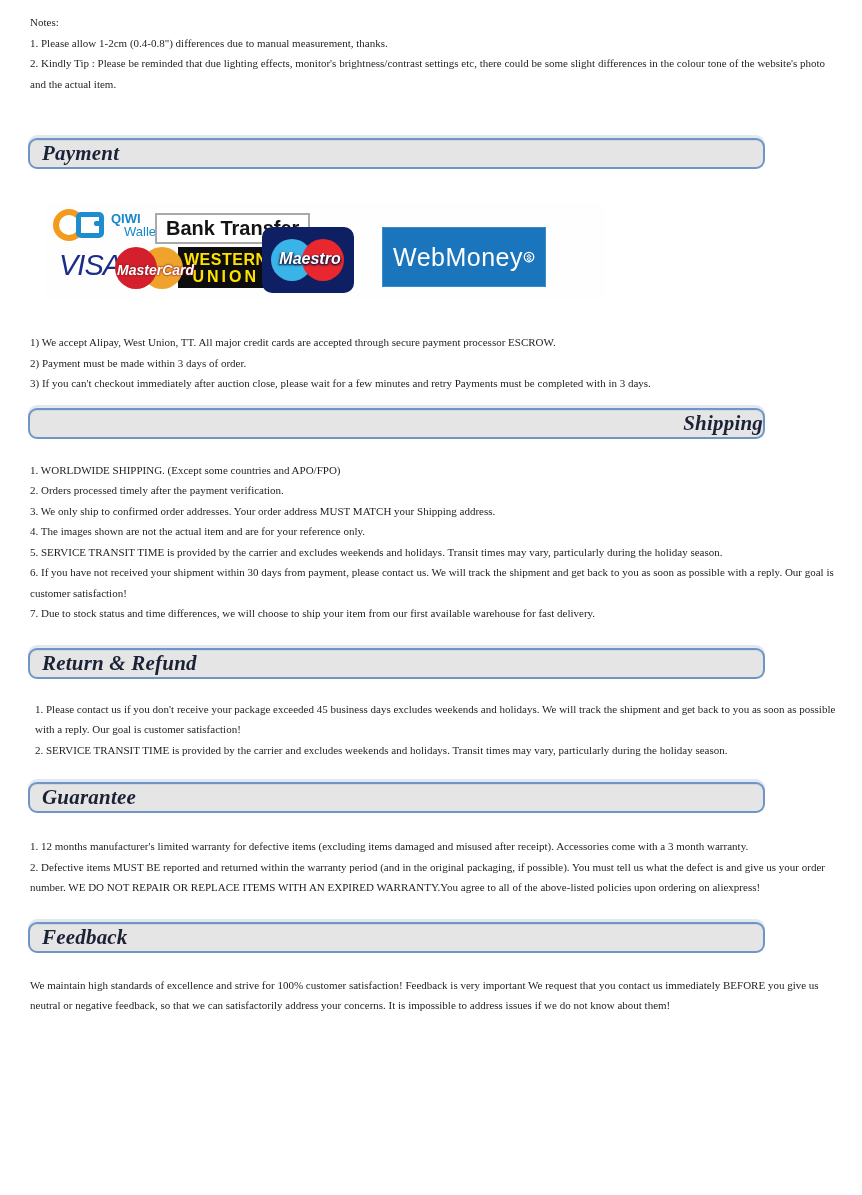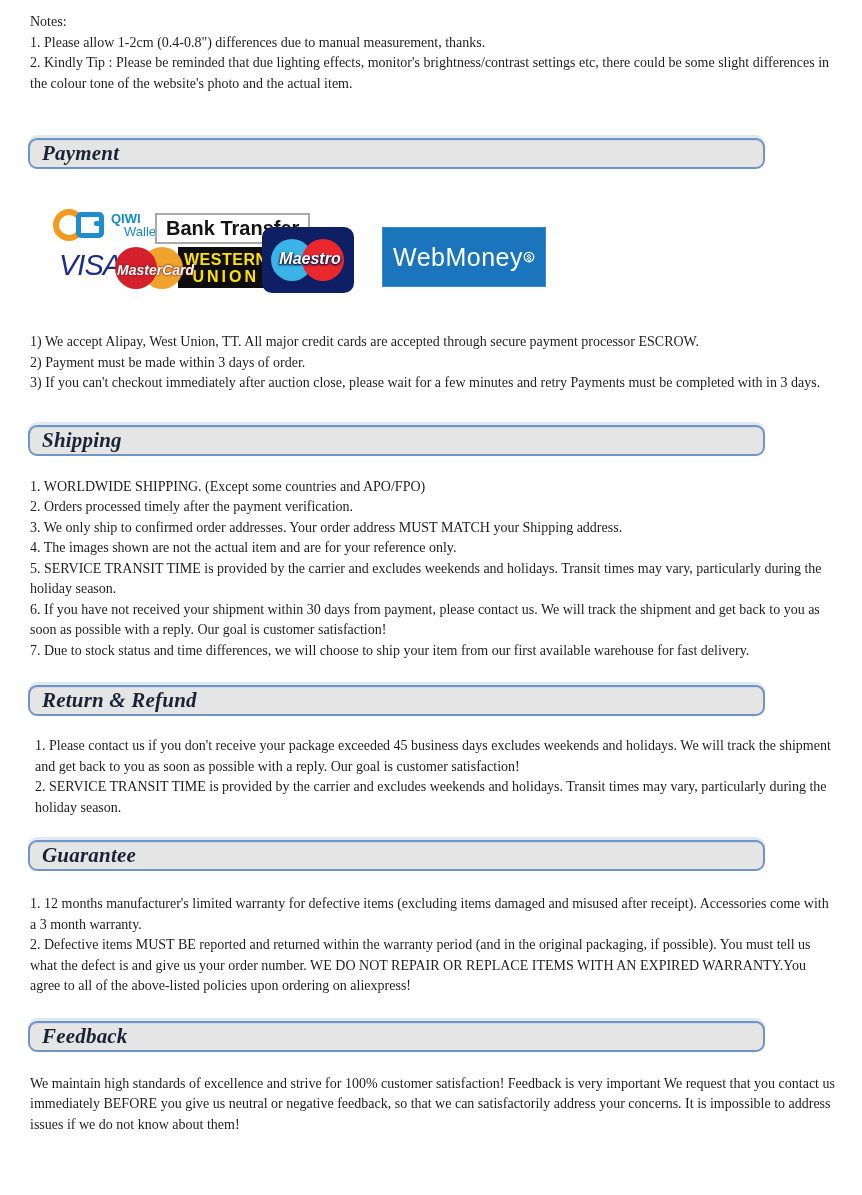--- a/index.html
+++ b/index.html
@@ -6,21 +6,21 @@
   body {
     width:862px;
     font-family:"Liberation Serif", serif;
     color:#1e1e1e;
   }
   .doc { width:862px; overflow:hidden; background:#ffffff; }
 
   
   .text-block {
     margin:22px 26px 0 30px;
-    font-size:14px;
+    font-size:11px;
     line-height:20.5px;
     color:#1e1e1e;
   }
   .text-block div { margin:0; }
   .notes { margin-top:12px; }
   .indented div { padding-left:5px; }
 
   
   .section-header {
     box-sizing:border-box;
@@ -37,21 +37,21 @@
     font-family:"Liberation Serif", serif;
     font-style:italic;
     font-weight:bold;
     font-size:21px;
     line-height:27px;
     padding-left:12px;
     color:#1c2236;
     letter-spacing:0.2px;
   }
   #payment-header { margin-top:44px; }
-  #shipping-header { margin-top:31px; }
+  #shipping-header { margin-top:14px;text-align:right; }
   #returns-header { margin-top:24px; }
   #guarantee-header { margin-top:22px; }
   #feedback-header { margin-top:24px; }
 
   #payment-text { margin-top:32px; }
   #shipping-text { margin-top:21px; }
   #returns-text { margin-top:20px; }
   #guarantee-text { margin-top:23px; }
   #feedback-text { margin-top:22px; }
 

